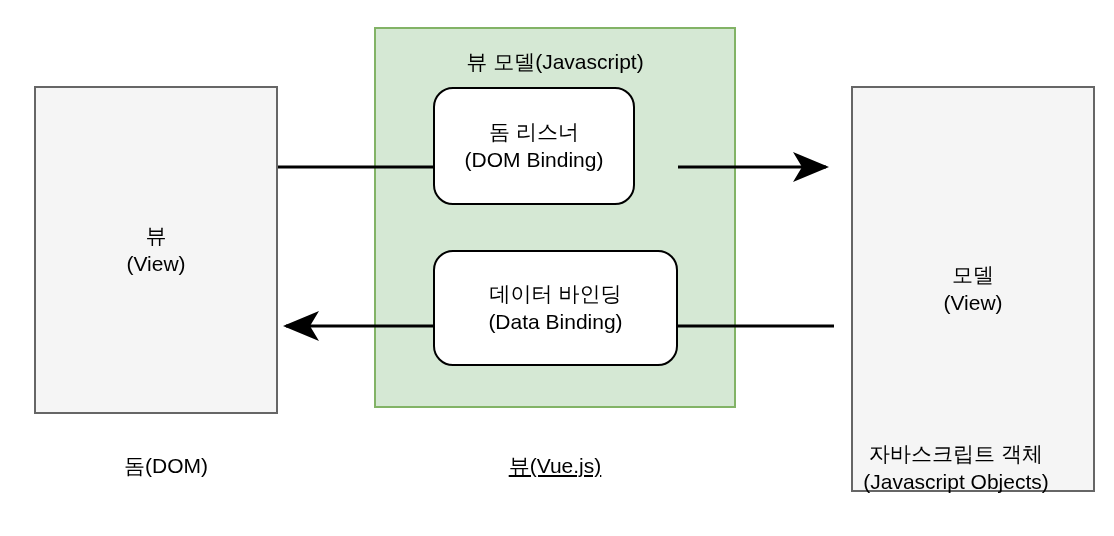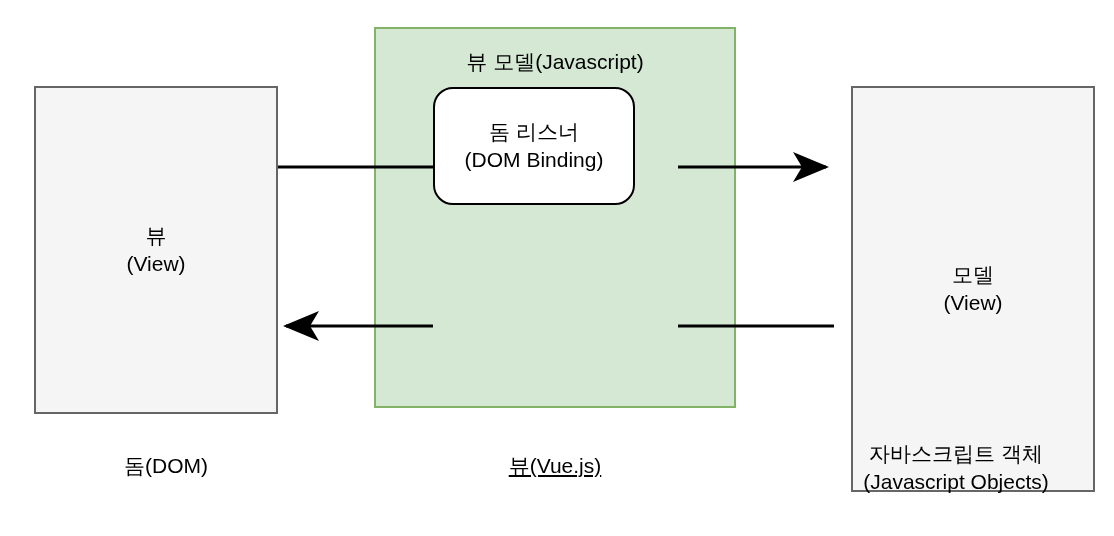--- a/index.html
+++ b/index.html
@@ -179,20 +179,24 @@
   <div class="node-rect" id="node-model">
     <span class="line-ko" data-bind="diagram.nodes.model.label_ko">모델</span>
     <span class="line-en" data-bind="diagram.nodes.model.label_en">(View)</span>
   </div>
 
   <div class="node-round" id="node-dom-listener">
     <span class="line-ko" data-bind="diagram.nodes.dom_listener.label_ko">돔 리스너</span>
     <span class="line-en" data-bind="diagram.nodes.dom_listener.label_en">(DOM Binding)</span>
   </div>
 
+  <div class="node-round" id="node-data-binding">
+    <span class="line-ko" data-bind="diagram.nodes.data_binding.label_ko">데이터 바인딩</span>
+    <span class="line-en" data-bind="diagram.nodes.data_binding.label_en">(Data Binding)</span>
+  </div>
 
   <div class="caption" id="caption-dom">
     <span class="line-ko" data-bind="diagram.captions.dom.text">돔(DOM)</span>
   </div>
 
   <div class="caption" id="caption-vue">
     <span class="line-ko" data-bind="diagram.captions.vue.text">뷰(Vue.js)</span>
   </div>
 
   <div class="caption" id="caption-js">

